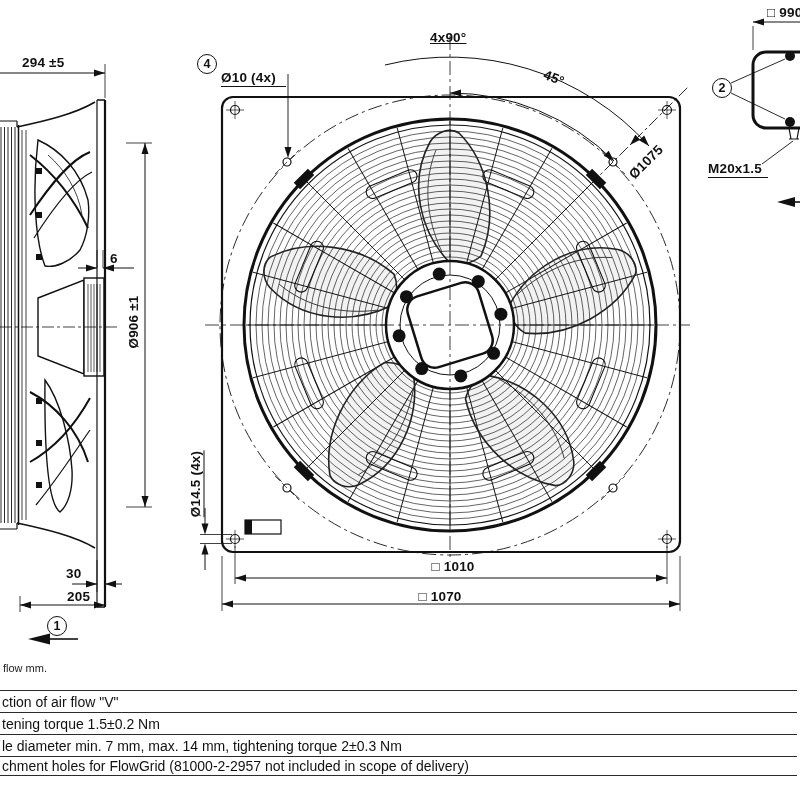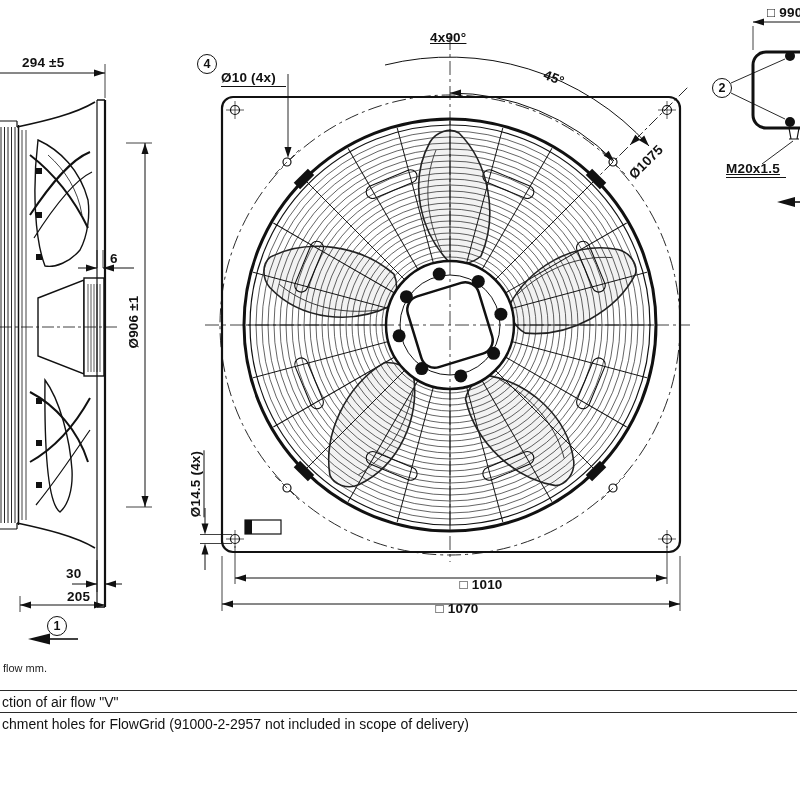--- a/index.html
+++ b/index.html
@@ -321,31 +321,37 @@
   </div>
 
 <div class="balloon" style="left:197px;top:54px;">
     <span>4</span>
   </div>
 <div class="lbl ul" style="left:221px;top:53px;padding-right:10px;margin-top:17px;">Ø10 (4x)</div>
 <div class="lbl" style="left:430px;top:30px;text-decoration:underline;">4x90°</div>
 <div class="lbl rot22" style="left:554px;top:78px;">45°</div>
 <div class="lbl rot45n" style="left:646px;top:162px;">Ø1075</div>
 <div class="lbl rot90 ul" style="left:196px;top:484px;">Ø14.5 (4x)</div>
-<div class="lbl ctr" style="left:453px;top:584px;margin-left:28px;">□ 1010</div>
-<div class="lbl ctr" style="left:457px;top:596px;margin-top:12px;">□ 1070</div>
+<div class="lbl ctr" style="left:453px;top:566px;">□ 1010</div>
+<div class="lbl ctr" style="left:440px;top:596px;">□ 1070</div>
 
 <div class="balloon" style="left:712px;top:78px;">
     <span>2</span>
   </div>
 <div class="lbl" style="left:767px;top:5px;">□ 990</div>
-<div class="lbl ul" style="left:726px;top:161px;padding-right:6px;text-decoration:underline;">M20x1.5</div>
+<div class="lbl ul" style="left:708px;top:161px;padding-right:6px;">M20x1.5</div>
 
 <div class="note-units">flow mm.</div>
 
 <div class="note-table">
   <div class="trow">
       <span>ction of air flow "V"</span>
     </div>
   <div class="trow">
-      <span>chment holes for FlowGrid (91000-2-2957 not included in scope of delivery)</span>
+      <span>tening torque 1.5±0.2 Nm</span>
+    </div>
+  <div class="trow">
+      <span>le diameter min. 7 mm, max. 14 mm, tightening torque 2±0.3 Nm</span>
+    </div>
+  <div class="trow">
+      <span>chment holes for FlowGrid (81000-2-2957 not included in scope of delivery)</span>
     </div>
 </div>
 
 </body></html>

